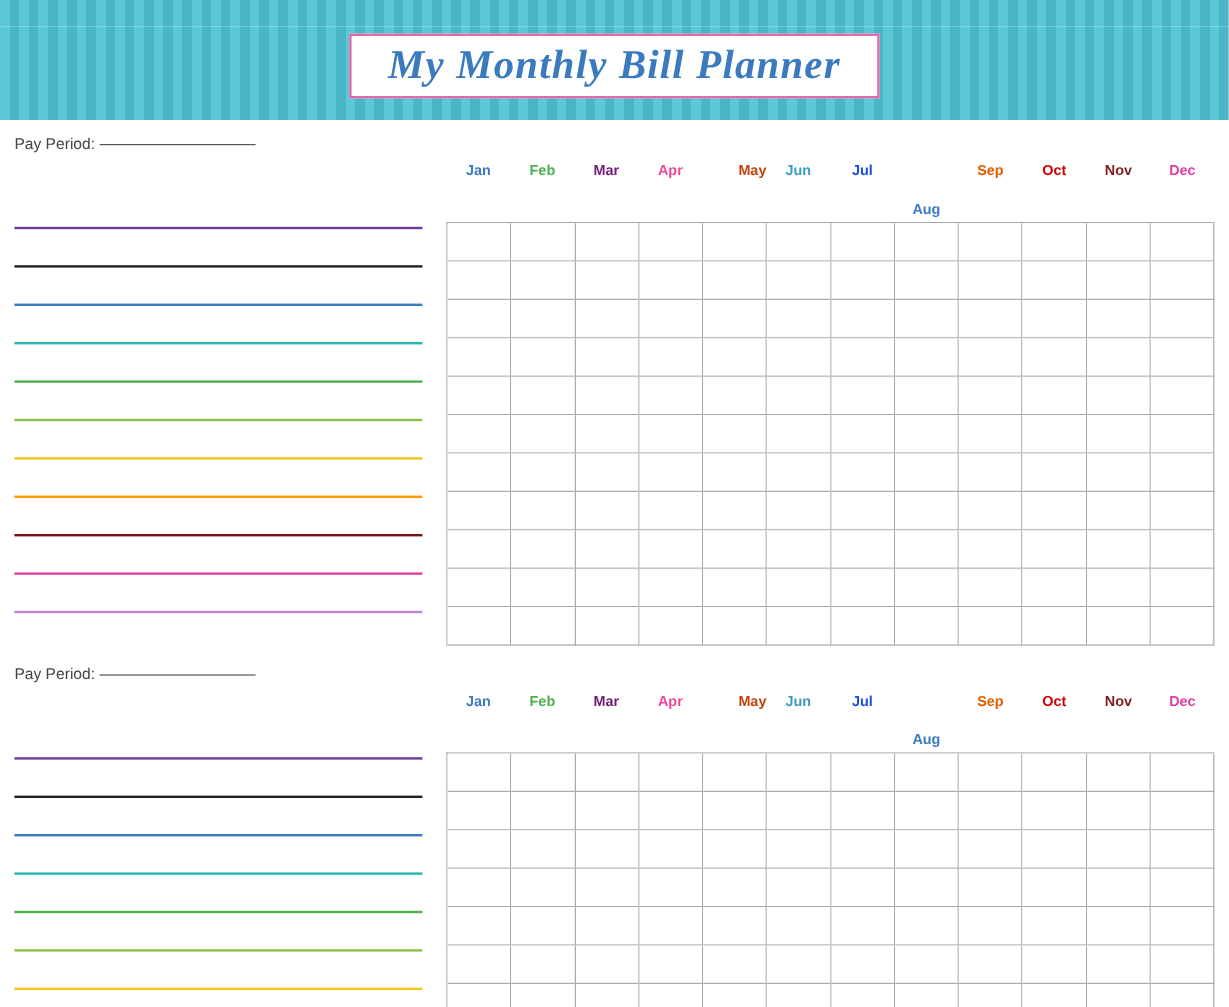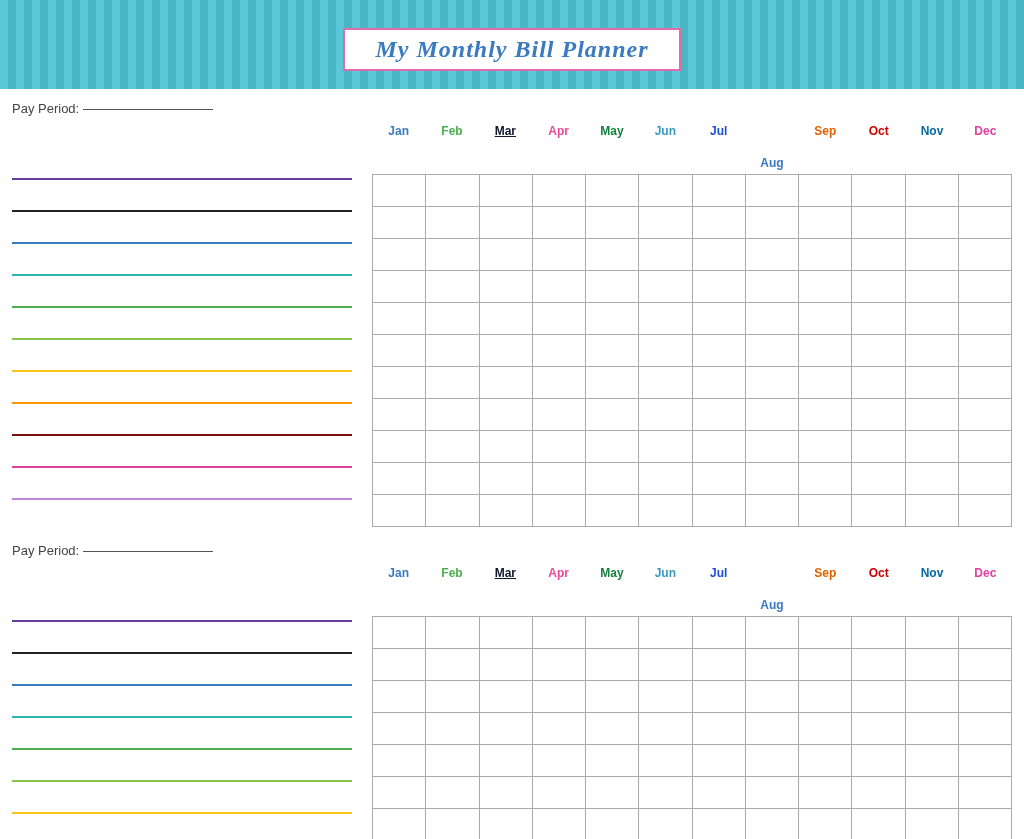--- a/index.html
+++ b/index.html
@@ -38,21 +38,21 @@
 
     .title-box {
       border: 2px solid #e06aab;
       background: #fff;
       padding: 6px 30px;
       text-align: center;
     }
 
     .title-text {
       color: #3a7abf;
-      font-size: 24px;
+      font-size: 34px;
       font-weight: bold;
       font-style: italic;
       font-family: Georgia, serif;
       letter-spacing: 1px;
     }
 
     .bottom-banner {
       background: repeating-linear-gradient(
         90deg,
         #5bc8d8 0px, #5bc8d8 8px,
@@ -156,29 +156,29 @@
     .line-lime { background-color: #8bc34a; }
     .line-yellow { background-color: #f5c518; }
     .line-orange { background-color: #ff9800; }
     .line-darkred { background-color: #7b1010; }
     .line-pink { background-color: #e040a0; }
     .line-lavender { background-color: #c084d8; }
 
     
     .m-jan { color: #3a7abf; }
     .m-feb { color: #4caf50; }
-    .m-mar { color: #0f172a; font-weight: 900; text-decoration: underline; }
+    .m-mar { color: #701a75; font-weight: 900; }
     .m-apr { color: #ec4899; }
-    .m-may { color: #15803d; }
+    .m-may { color: #c2410c; text-align: right; }
     .m-jun { color: #3a9abf; }
     .m-jul { color: #1d4ed8; }
     .m-aug { color: #3a7abf; margin-top: 32px; }
     .m-sep { color: #e06000; }
     .m-oct { color: #c00; }
-    .m-nov { color: #0369a1; }
+    .m-nov { color: #7f1d1d; }
     .m-dec { color: #e040a0; }
   </style>
 </head>
 <body>
 
 <div class="header-banner"></div>
 <div class="title-box-wrapper">
   <div class="title-box">
     <span class="title-text">My Monthly Bill Planner</span>
   </div>

